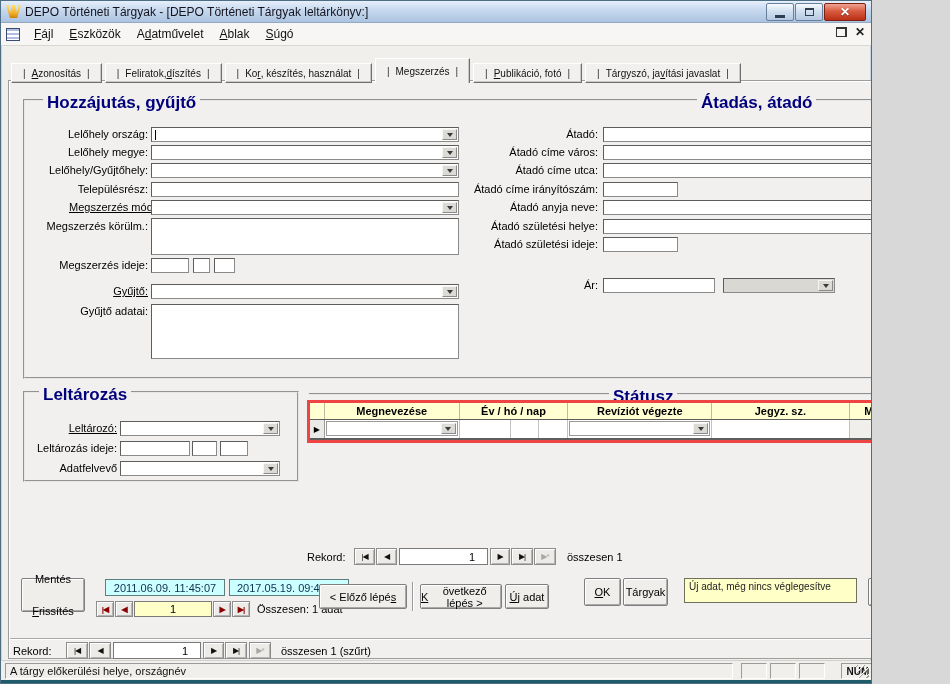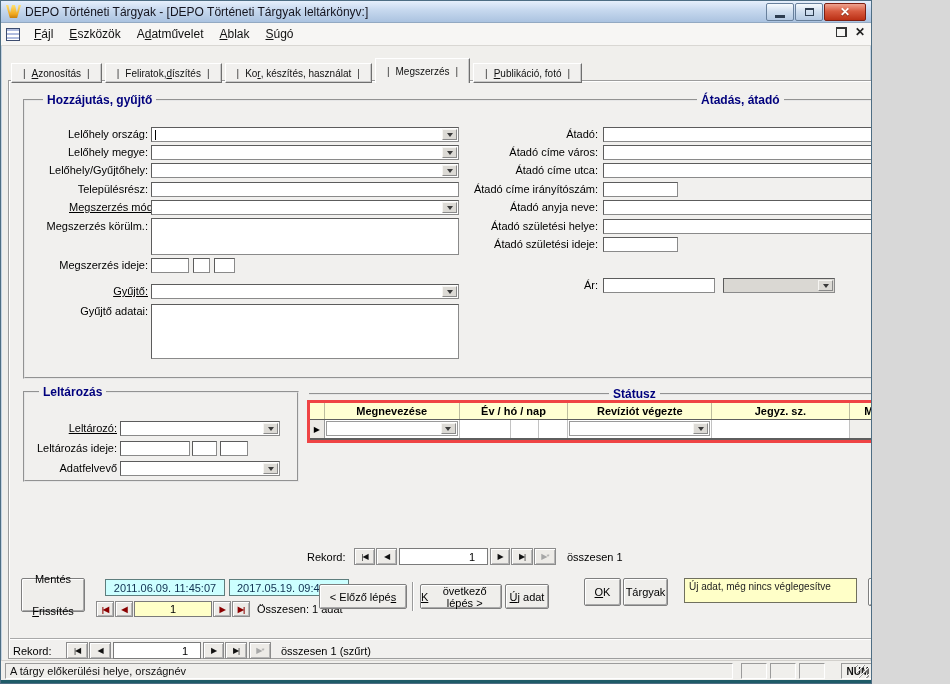--- a/index.html
+++ b/index.html
@@ -45,21 +45,21 @@
   .tab::before,.tab::after{ content:"|"; color:#333; font-size:10px; padding:0 6px; }
   .tab.active{ height:25px; background:#f1f0ee; box-shadow:inset -1px 0 0 #c9c9c9; border-bottom:none; z-index:6; }
 
   
   .panel{ position:absolute; left:7px; top:79px; width:936px; height:579px; background:#f1f0ee;
     border:1px solid #9d9d9d; box-shadow:inset 1px 1px 0 #ffffff; }
 
   
   .grp{ position:absolute; border:2px groove #e6e6e6; }
   .grp-top{ position:absolute; border-top:2px groove #e6e6e6; }
-  .legend{ position:absolute; top:-8px; background:#f1f0ee; padding:0 4px; font-size:12px; font-weight:bold; color:#00007d; white-space:nowrap; }
+  .legend{ position:absolute; top:-8px; background:#f1f0ee; padding:0 4px; font-size:17px; font-weight:bold; color:#00007d; white-space:nowrap; }
 
   
   .lbl{ position:absolute; font-size:11px; font-weight:normal; color:#000; text-align:right; line-height:15px; white-space:nowrap; }
   .lbl.link{ text-decoration:underline;padding-left:44px; }
   .txt,.combo,.ta{ position:absolute; height:15px; background:#fff;
     border:1px solid #8a8a8a; border-top-color:#5c5c5c; border-left-color:#5c5c5c; }
   .ta{ height:auto; }
   .combo .dd{ position:absolute; right:1px; top:1px; bottom:1px; width:15px; background:#dcdad5;
     border:1px solid #8a8a8a; border-top-color:#f6f5f2; border-left-color:#f6f5f2;
     display:flex; align-items:center; justify-content:center; }
@@ -149,20 +149,21 @@
       <div class="mdi-close">✕</div>
     </div>
   </div>
 
   <div class="tabs">
     <div class="tab"><u>A</u>zonosítás</div>
     <div class="tab">Feliratok, <u>d</u>íszítés</div>
     <div class="tab">Ko<u>r</u>, készítés, használat</div>
     <div class="tab active">Megszerzés</div>
     <div class="tab"><u>P</u>ublikáció, fotó</div>
+    <div class="tab">Tárgyszó, ja<u>v</u>ítási javaslat</div>
   </div>
 
   <div class="panel"></div>
 
   <div class="grp" style="left:22px;top:98px;width:913px;height:280px;">
     <div class="legend" style="left:18px;">Hozzájutás, gyűjtő</div>
     <div class="legend" style="left:672px;">Átadás, átadó</div>
   </div>
 
   <div class="lbl" style="left:24px;top:126px;width:123px;">Lelőhely ország:</div>

